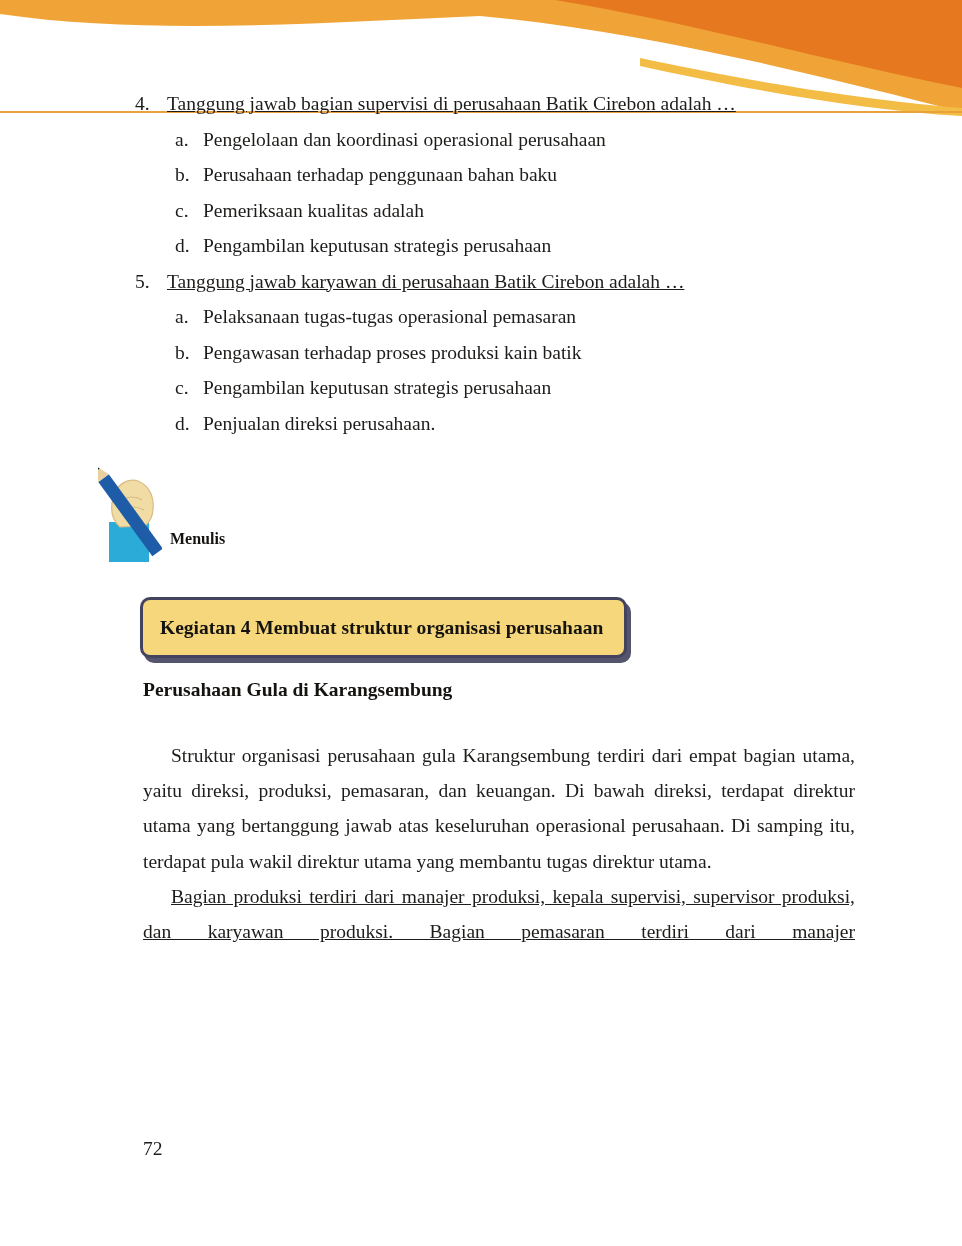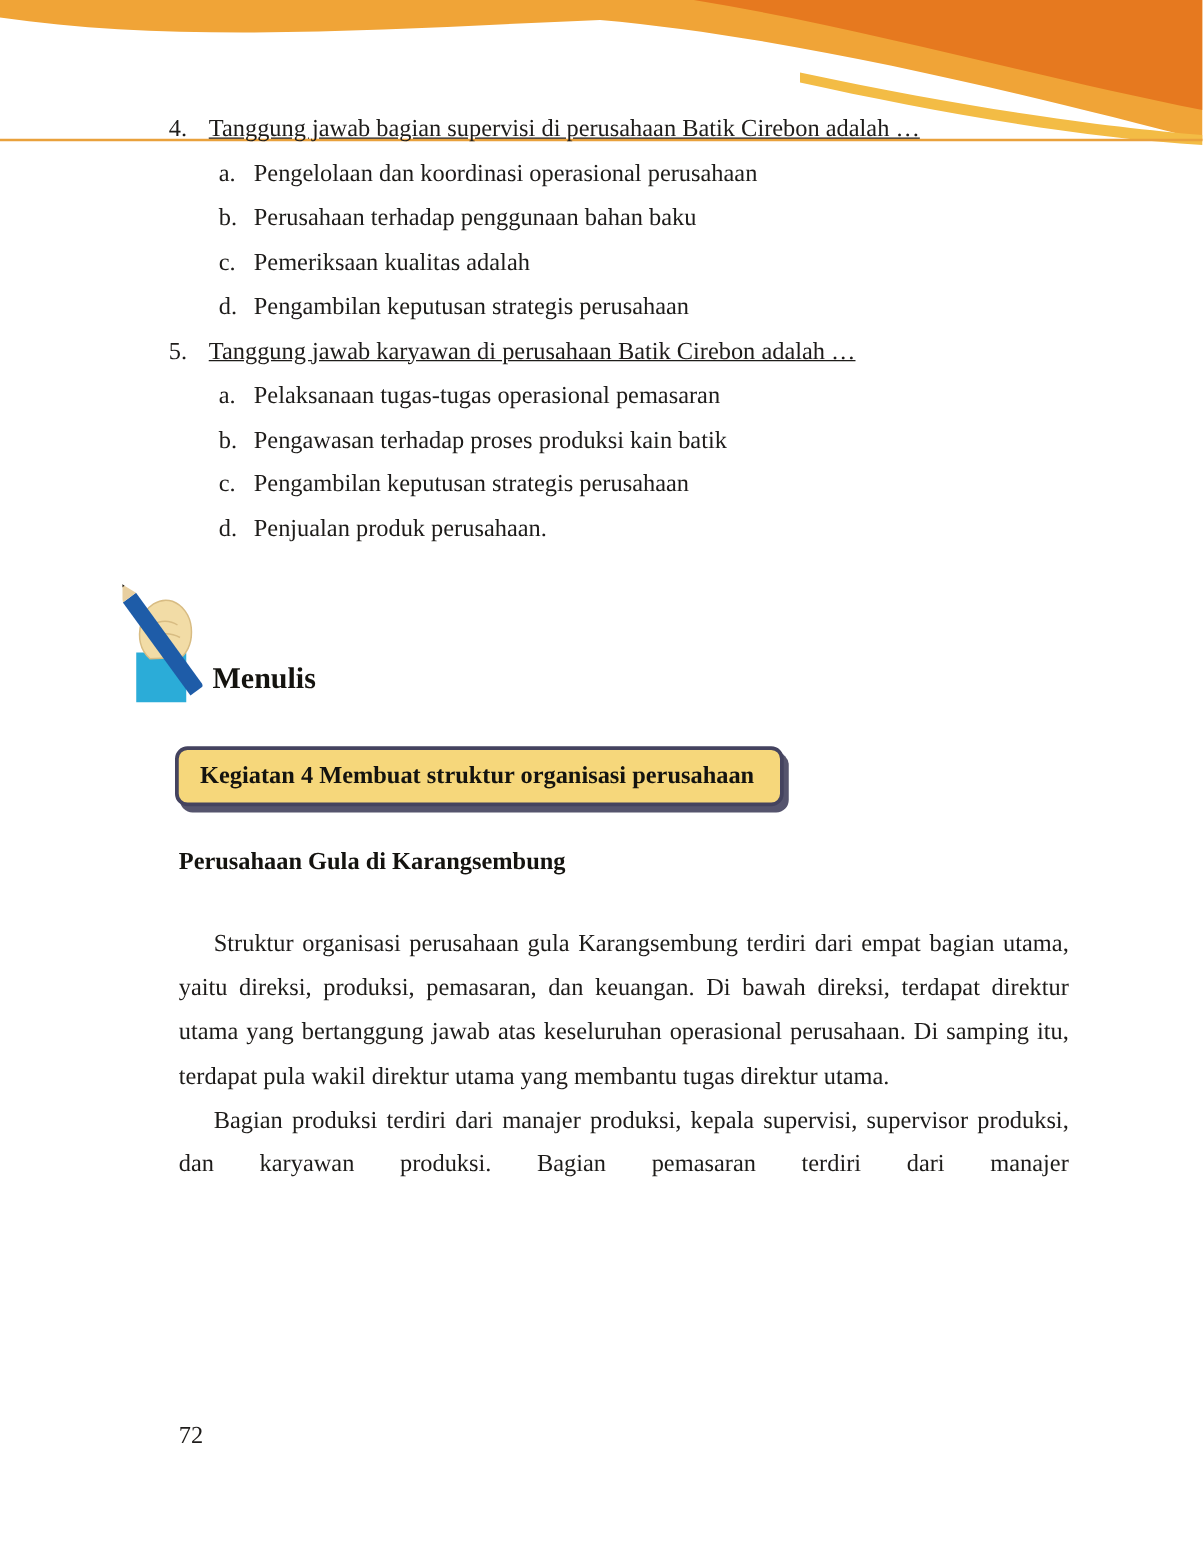--- a/index.html
+++ b/index.html
@@ -36,28 +36,28 @@
   .q-text { flex: 1; text-decoration: underline; }
   .opt-row { display: flex; padding-left: 40px; }
   .opt-letter { width: 28px; flex: 0 0 28px; }
   .opt-text { flex: 1; }
 
   
   .writing-head { position: absolute; left: 98px; top: 466px; }
   .writing-icon { position: absolute; left: 0; top: 0; width: 64px; height: 96px; }
   .writing-title {
     position: absolute; left: 72px; top: 64px;
-    font-size: 24px; font-weight: bold; color: #14130f;
+    font-size: 16px; font-weight: bold; color: #14130f;
     white-space: nowrap;
   }
 
   
   .activity-box {
     position: absolute; left: 140px; top: 597px;
-    width: 487px; height: 48px;
+    width: 487px; height: 61px;
     box-sizing: border-box;
     background: #F6D77B;
     border: 3px solid #44435F;
     border-radius: 10px;
     box-shadow: 4px 5px 0 0 #55546D;
     display: flex; align-items: center;
     padding: 12px 17px;
   }
   .activity-box .label {
     font-size: 19.5px; font-weight: bold; color: #14130f;
@@ -71,21 +71,21 @@
     font-size: 19.5px; font-weight: bold; color: #14130f;
   }
   .article-body {
     position: absolute; left: 143px; top: 738px;
     width: 712px;
     font-size: 19.5px;
     line-height: 35.2px;
     text-align: justify;
   }
   .article-body p { margin: 0; text-indent: 28px; }
-  .article-body p.justify-last { text-align-last: justify; }
+  .article-body p.justify-last { text-align-last: justify; text-decoration: underline; }
 
   
   .page-number {
     position: absolute; left: 143px; top: 1138px;
     width: 712px; text-align: left;
     font-size: 19.5px;
   }
 </style>
 </head>
 <body>
@@ -131,21 +131,21 @@
   <div class="opt-row">
     <span class="opt-letter">b.</span>
     <span class="opt-text">Pengawasan terhadap proses produksi kain batik</span>
   </div>
   <div class="opt-row">
     <span class="opt-letter">c.</span>
     <span class="opt-text">Pengambilan keputusan strategis perusahaan</span>
   </div>
   <div class="opt-row">
     <span class="opt-letter">d.</span>
-    <span class="opt-text">Penjualan produk perusahaan.</span>
+    <span class="opt-text">Penjualan direksi perusahaan.</span>
   </div>
 </div>
 
 <div class="writing-head">
   <svg class="writing-icon" viewBox="0 0 64 96" aria-hidden="true">
 
     <rect x="11" y="56" width="40" height="40" fill="#2BACD8"></rect>
 
     <path d="M15,32 C18,18 30,12 40,15 C48,18 54,26 55,36 C56,46 53,55 47,60 L22,61 C14,54 12,44 15,32 Z" fill="#F2DCA6" stroke="#D8BC83" stroke-width="1.2"></path>
 

